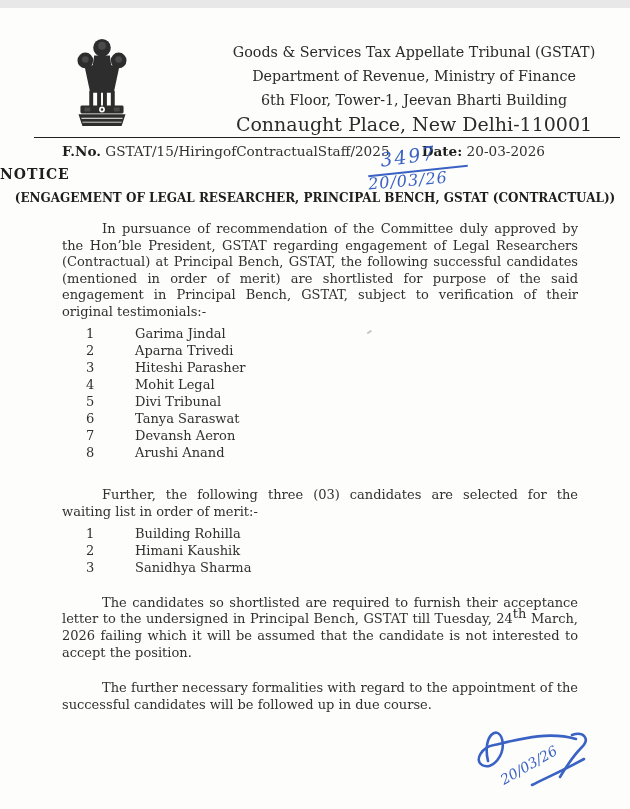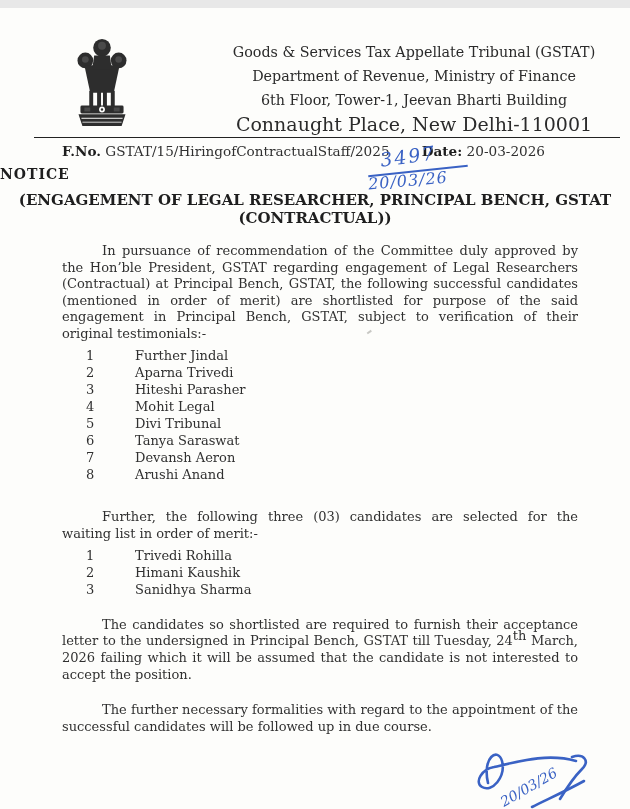--- a/index.html
+++ b/index.html
@@ -69,21 +69,21 @@
     margin-top:7px;
     font-weight:bold;
     font-size:14px;
     letter-spacing:1px;
     color:#1e1e1e;
   }
   .subject-line{
     text-align:center;
     margin-top:9px;
     font-weight:bold;
-    font-size:15px;
+    font-size:12px;
     color:#1e1e1e;
   }
   
   .para{
     margin:16px 52px 0 62px;
     font-size:13px;
     line-height:16.6px;
     text-align:justify;
     text-indent:40px;
   }
@@ -165,21 +165,21 @@
   </div>
 
   <div class="notice-title">NOTICE</div>
   <div class="subject-line">(ENGAGEMENT OF LEGAL RESEARCHER, PRINCIPAL BENCH, GSTAT (CONTRACTUAL))</div>
 
   <div class="para">In pursuance of recommendation of the Committee duly approved by the Hon’ble President, GSTAT regarding engagement of Legal Researchers (Contractual) at Principal Bench, GSTAT, the following successful candidates (mentioned in order of merit) are shortlisted for purpose of the said engagement in Principal Bench, GSTAT, subject to verification of their original testimonials:-</div>
 
   <div class="name-list">
     <div class="name-row">
         <span class="num">1</span>
-        <span>Further Jindal</span>
+        <span>Garima Jindal</span>
       </div>
     <div class="name-row">
         <span class="num">2</span>
         <span>Aparna Trivedi</span>
       </div>
     <div class="name-row">
         <span class="num">3</span>
         <span>Hiteshi Parasher</span>
       </div>
     <div class="name-row">
@@ -202,21 +202,21 @@
         <span class="num">8</span>
         <span>Arushi Anand</span>
       </div>
   </div>
 
   <div class="para gap-lg">Further, the following three (03) candidates are selected for the waiting list in order of merit:-</div>
 
   <div class="name-list">
     <div class="name-row">
         <span class="num">1</span>
-        <span>Trivedi Rohilla</span>
+        <span>Building Rohilla</span>
       </div>
     <div class="name-row">
         <span class="num">2</span>
         <span>Himani Kaushik</span>
       </div>
     <div class="name-row">
         <span class="num">3</span>
         <span>Sanidhya Sharma</span>
       </div>
   </div>

